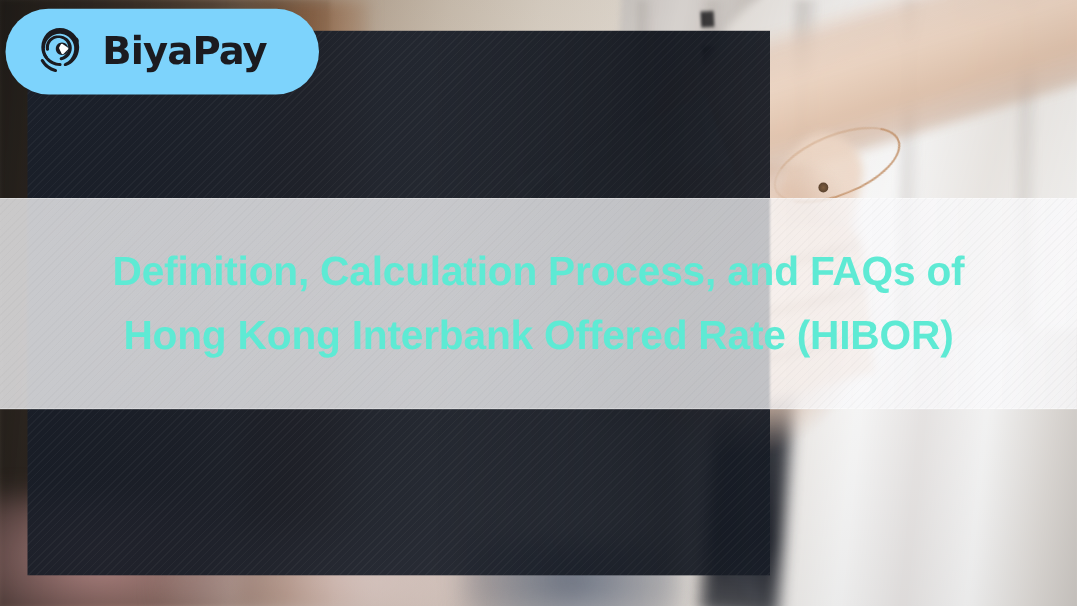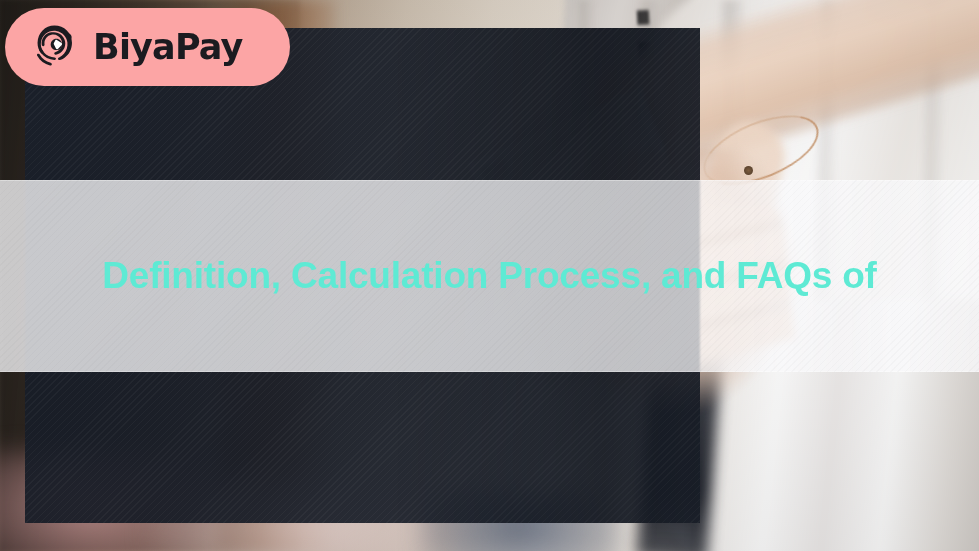--- a/index.html
+++ b/index.html
@@ -396,21 +396,21 @@
     text-align: center;
   }
 
   
   .logo-pill {
     position: absolute;
     left: 5px;
     top: 8px;
     width: 285px;
     height: 78px;
-    background: #fca5a5;
+    background: #7dd3fc;
     border-radius: 40px;
     display: flex;
     align-items: center;
     padding-left: 22px;
     box-sizing: border-box;
     gap: 12px;
   }
   .logo-mark {
     width: 54px;
     height: 54px;
@@ -456,20 +456,21 @@
     <div class="ph-soft"></div>
   </div>
 
   <div class="dark-panel"></div>
   <div class="dark-panel-fade"></div>
 
   <div class="title-band"></div>
 
   <div class="title-wrap">
     <div class="title-line">Definition, Calculation Process, and FAQs of</div>
+    <div class="title-line">Hong Kong Interbank Offered Rate (HIBOR)</div>
   </div>
 
   <div class="logo-pill">
     <span class="logo-mark">
       <svg width="54" height="54" viewBox="0 0 64 64" aria-hidden="true">
         <path fill="#1b1b20" d="M32.5 6.5c11.6 0 20.8 8.7 20.8 20.4 0 7.6-3.4 14.1-9.1 18-1.6 1.1-3.3 1.9-5.1 2.4-1.2.3-2 .1-2.3-.8-.3-.9.2-1.7 1.3-2.2 2.3-1.1 4.2-2.5 5.7-4.3 3.2-3.7 4.6-8.3 4.1-13.2-.7-7.1-6.1-12.7-13.2-13.9-8.6-1.4-16.6 4.4-18.1 12.9-.7 4.1.2 8 2.6 11.3.6.8.5 1.7-.2 2.3-.8.6-1.7.5-2.4-.3-2.8-3.5-4.2-7.6-4.1-12.1C12.8 15.1 21.4 6.5 32.5 6.5z"></path>
         <path fill="#1b1b20" d="M30.1 14.6c7.2-.9 13.6 3.8 15 10.7 1.5 7.4-3.3 14.4-10.8 15.8-.9.2-1.6-.2-1.9-1-.3-.9.1-1.7 1-2 1.3-.4 2.5-.9 3.6-1.7 4.2-2.9 5.7-8.3 3.6-12.9-2-4.5-6.9-7-11.7-6-4.8 1-8.2 5.2-8.2 10.1 0 .5 0 1 .1 1.5.1 1-.5 1.8-1.4 1.9-.9.1-1.7-.5-1.9-1.4-1.1-7.2 3.8-13.9 11.1-15 .5-.1 1-.1 1.5 0z"></path>
         <path fill="#1b1b20" d="M17.8 35.3c2.5 4.5 6.4 7.3 11.4 8.5 1.2.3 2.4.4 3.6.5 1 .1 1.6.8 1.5 1.7-.1.9-.8 1.5-1.8 1.4-6.5-.4-11.9-3.1-15.9-8.2-.9-1.1-1.6-2.3-2.2-3.6-.4-.9-.1-1.8.7-2.2.8-.4 1.7-.1 2.2.7.2.4.3.8.5 1.2z"></path>
         <path fill="#1b1b20" d="M12.7 40.1c.9-.5 1.9-.2 2.4.7 2.9 5.1 7.2 8.4 12.9 9.9 1 .3 1.6 1.1 1.4 2-.2.9-1.1 1.4-2.1 1.2-6.7-1.6-11.8-5.5-15.2-11.5-.5-.9-.2-1.8.6-2.3z"></path>
         <path fill="#1b1b20" d="M34.8 22.2c3.7 0 6.7 3 6.7 6.7 0 3.7-3 6.7-6.7 6.7-3.7 0-6.7-3-6.7-6.7 0-3.7 3-6.7 6.7-6.7z"></path>

